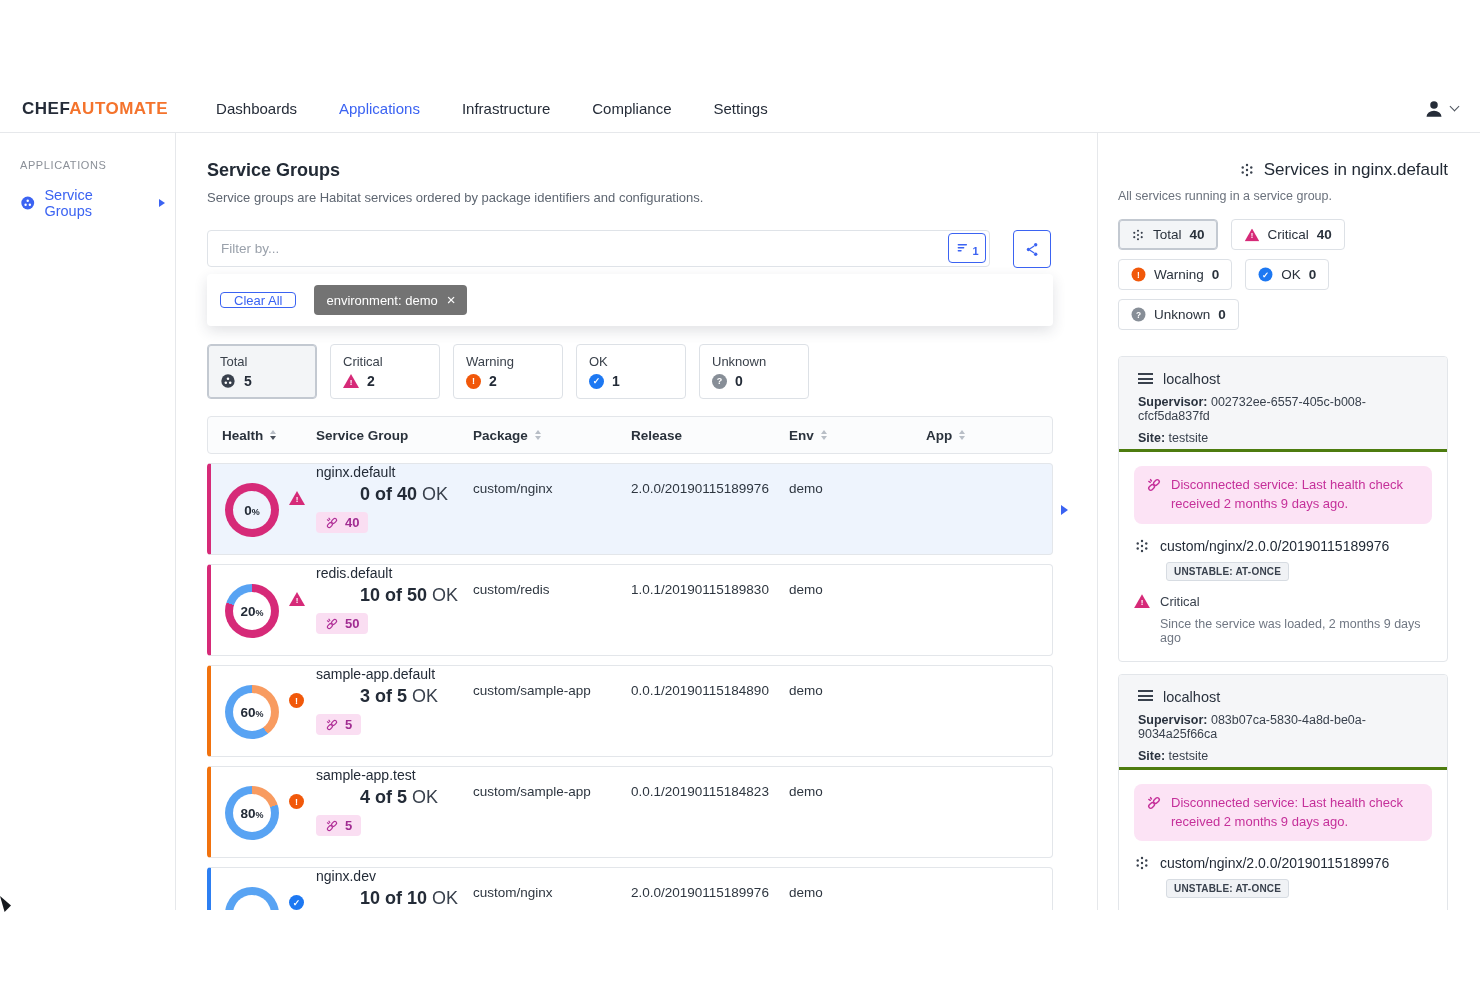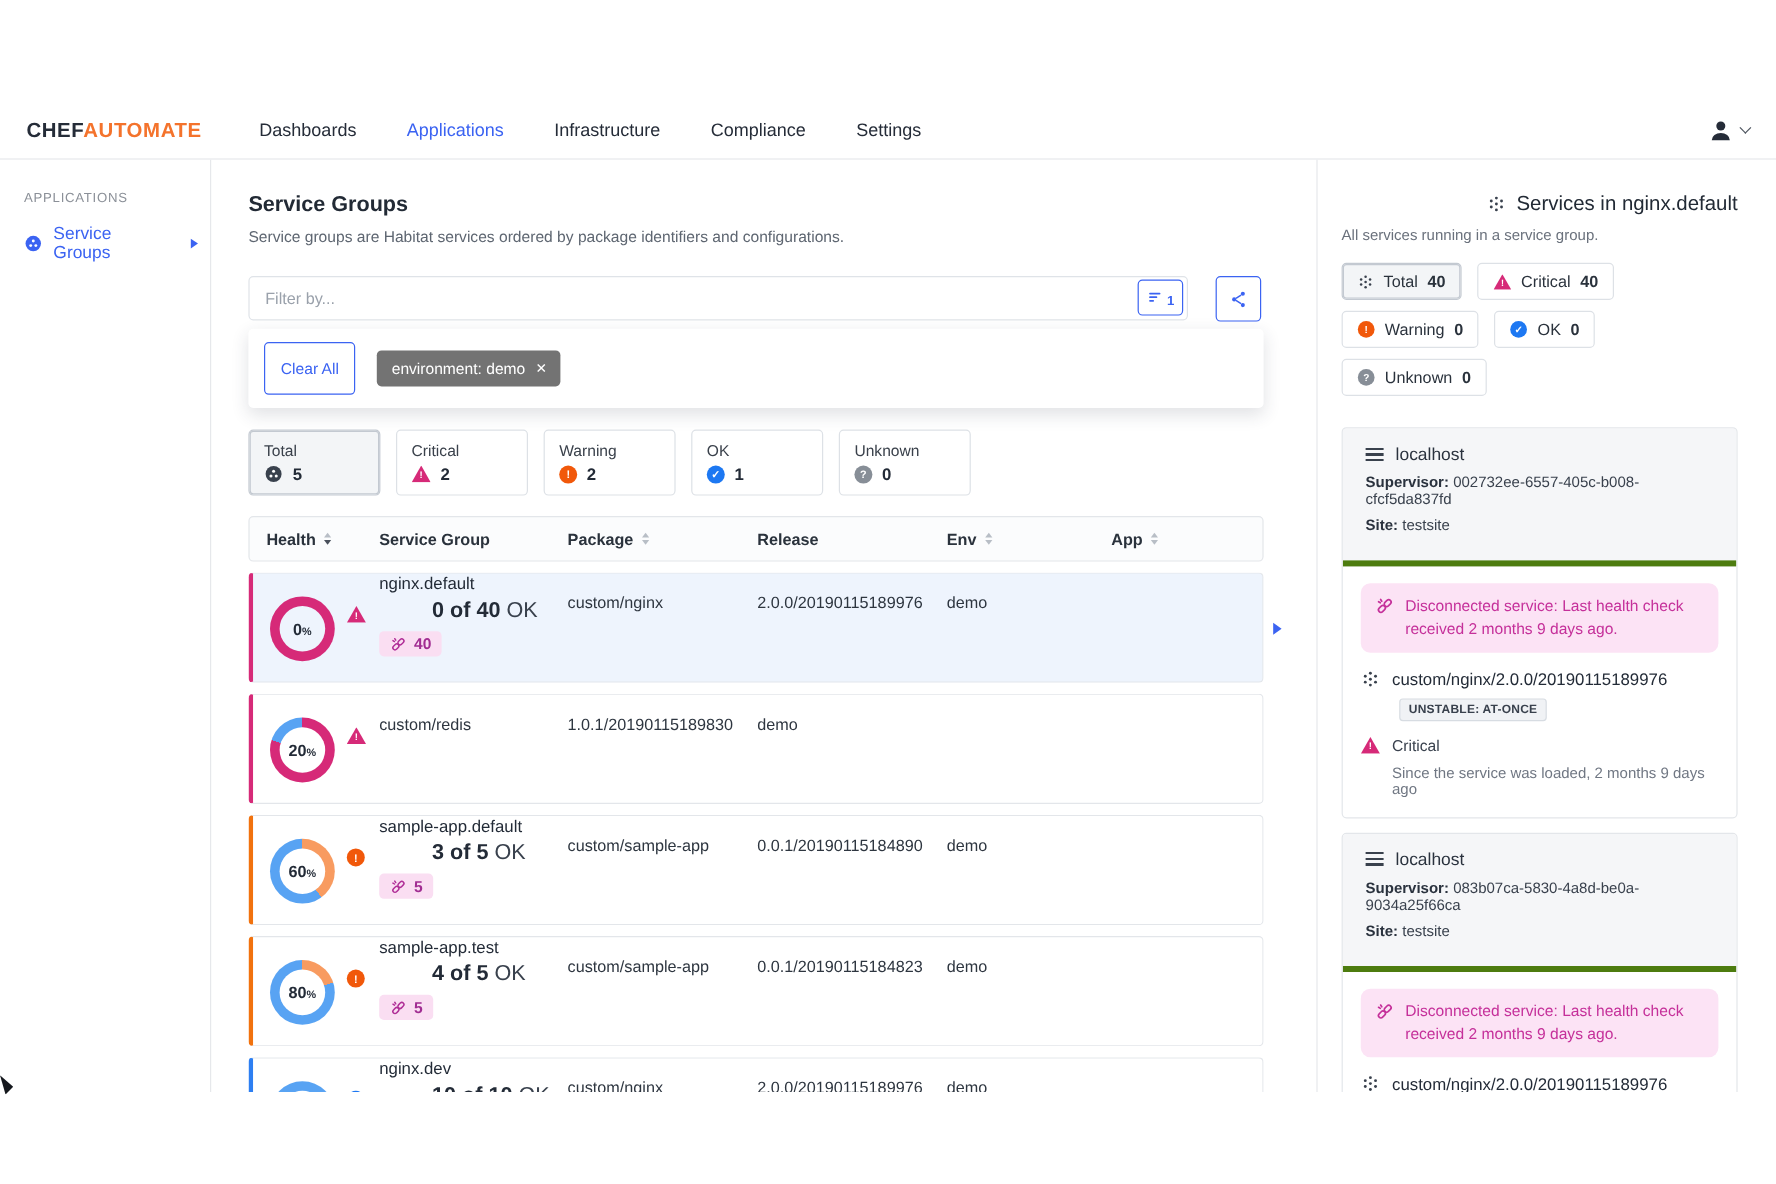--- a/index.html
+++ b/index.html
@@ -38,21 +38,21 @@
   .filter-box { position:relative; width:783px; }
   .filter-input { width:100%; height:37px; border:1px solid #dfe3e8; border-radius:4px; padding:0 50px 0 13px; font-size:13.5px; color:#39414d; font-family:inherit; }
   .filter-input::placeholder { color:#9aa1ab; }
   .btn-sq { display:inline-flex; align-items:center; justify-content:center; border:1px solid #3b63f2; border-radius:4px; background:#fff; cursor:pointer; color:#3b63f2; }
   .filter-count-btn { position:absolute; right:4px; top:3px; width:38px; height:30px; gap:1px; }
   .filter-count-btn .cnt { font-size:11px; font-weight:bold; margin-top:5px; }
   .share-btn { width:38px; height:38px; margin-left:23px; }
 
   
   .filters-panel { margin-top:6px; width:846px; background:#fff; border-radius:4px; box-shadow:0 5px 14px rgba(40,50,70,.14); padding:11px 13px; display:flex; align-items:center; gap:18px; }
-  .clear-all { height:44px; padding:0 13px; border:1px solid #3b63f2; border-radius:4px; background:#fff; color:#3b63f2; font-size:13px; font-family:inherit; cursor:pointer; }
+  .clear-all { height:16px; padding:0 13px; border:1px solid #3b63f2; border-radius:4px; background:#fff; color:#3b63f2; font-size:13px; font-family:inherit; cursor:pointer; }
   .chip { height:30px; display:inline-flex; align-items:center; gap:9px; background:#737373; color:#fff; font-size:13px; border-radius:4px; padding:0 12px; cursor:pointer; }
   .chip .x::after { content:"×"; font-size:15px; line-height:1; }
 
   
   .status-tabs { margin-top:18px; display:flex; gap:13px; }
   .status-tab { width:110px; height:55px; border:1px solid #dde1e6; border-radius:4px; background:#fff; padding:9px 12px 0; cursor:pointer; }
   .status-tab.selected { background:#f3f5f7; border-color:#c3c9d1; box-shadow:inset 0 0 0 1px #c3c9d1; }
   .status-tab .lbl { font-size:13px; color:#3a414b; }
   .status-tab .cntrow { margin-top:4px; display:flex; align-items:center; gap:8px; }
   .status-tab .cnt { font-size:14px; font-weight:bold; color:#232b37; }
@@ -106,21 +106,21 @@
   .rp-title { display:flex; align-items:center; gap:9px; font-size:17px; font-weight:normal; color:#222a35;justify-content:flex-end; }
   .rp-sub { margin-top:9px; font-size:12.5px; color:#6a717c; }
   .rp-badges { margin-top:16px; display:flex; flex-wrap:wrap; gap:9px 13px; }
   .svc-badge { height:31px; display:inline-flex; align-items:center; gap:8px; border:1px solid #dde1e6; border-radius:4px; background:#fff; padding:0 12px; font-size:13.5px; color:#2a323c; cursor:pointer; }
   .svc-badge .cnt { font-weight:bold; }
   .svc-badge.selected { background:#f3f5f7; border-color:#c3c9d1; box-shadow:inset 0 0 0 1px #c3c9d1; }
   .svc-badge .ic-circle, .svc-badge .ic-critical { transform:scale(.93); }
 
   .svc-card { margin-top:12px; border:1px solid #e3e6ea; border-radius:4px; background:#fff; overflow:hidden; }
   .svc-card.first { margin-top:26px; }
-  .svc-card .hd { background:#f5f6f8; padding:14px 19px 22px; border-bottom:5px solid #4d7c0f; }
+  .svc-card .hd { background:#f5f6f8; padding:14px 19px 4px; border-bottom:3px solid #4d7c0f; }
   .hostline { display:flex; align-items:center; gap:10px; font-size:14.5px; color:#2a323e; }
   .bars { width:15px; height:13px; background:repeating-linear-gradient(#39414d 0 2px, transparent 2px 4.7px); flex:none; }
   .kv { margin-top:8px; font-size:12.5px; color:#39414d; }
   .kv b { color:#2a323e; }
   .svc-card .bd { padding:14px 15px 16px; }
   .alert { background:#fce3f5; border-radius:8px; padding:10px 12px; display:flex; gap:9px; font-size:13px; line-height:1.45; color:#c5309a; }
   .alert svg { width:16px; height:16px; flex:none; margin-top:1px; }
   .pkgline { margin-top:14px; display:flex; align-items:center; gap:10px; font-size:14px; color:#232b37; }
   .strategy { margin-top:8px; margin-left:32px; display:inline-block; background:#f0f2f5; border:1px solid #d7dce2; border-radius:3px; padding:3px 7px; font-size:10px; font-weight:bold; color:#39414d; letter-spacing:.2px; }
   .healthline { margin-top:13px; display:flex; align-items:center; gap:10px; font-size:13px; color:#39414d; }
@@ -331,20 +331,30 @@
 
         <div class="sg-row st-critical" style="border-left-color: rgb(214, 42, 120);">
           <div class="hcell">
             <div class="donut" style="background: conic-gradient(rgb(214, 42, 120) 0deg, rgb(214, 42, 120) 80%, rgb(88, 163, 243) 80%, rgb(88, 163, 243) 100%);">
               <span class="num">
                   <span class="val">20</span>
                   <span class="sym">%</span>
                 </span>
             </div>
             <span class="sicon row-sicon ic-critical"></span>
+          </div>
+          <div class="namecell">
+            <div class="nm">redis.default</div>
+            <div class="okline"><b class="ratio">10 of 50</b> <span class="oksuf">OK</span></div>
+            <div><span class="disc-chip">
+              <svg viewBox="0 0 24 24" style="color:#b02e97">
+                    <use href="#i-brokenlink"></use>
+                  </svg>
+              <span class="dcount">50</span>
+            </span></div>
           </div>
           <div class="datacell pkg">custom/redis</div>
           <div class="datacell rel">1.0.1/20190115189830</div>
           <div class="datacell env">demo</div>
           <div class="datacell app">demo</div>
         </div>
 
         <div class="sg-row st-warning" style="border-left-color: rgb(241, 114, 14);">
           <div class="hcell">
             <div class="donut" style="background: conic-gradient(rgb(248, 155, 96) 0deg, rgb(248, 155, 96) 40%, rgb(88, 163, 243) 40%, rgb(88, 163, 243) 100%);">

